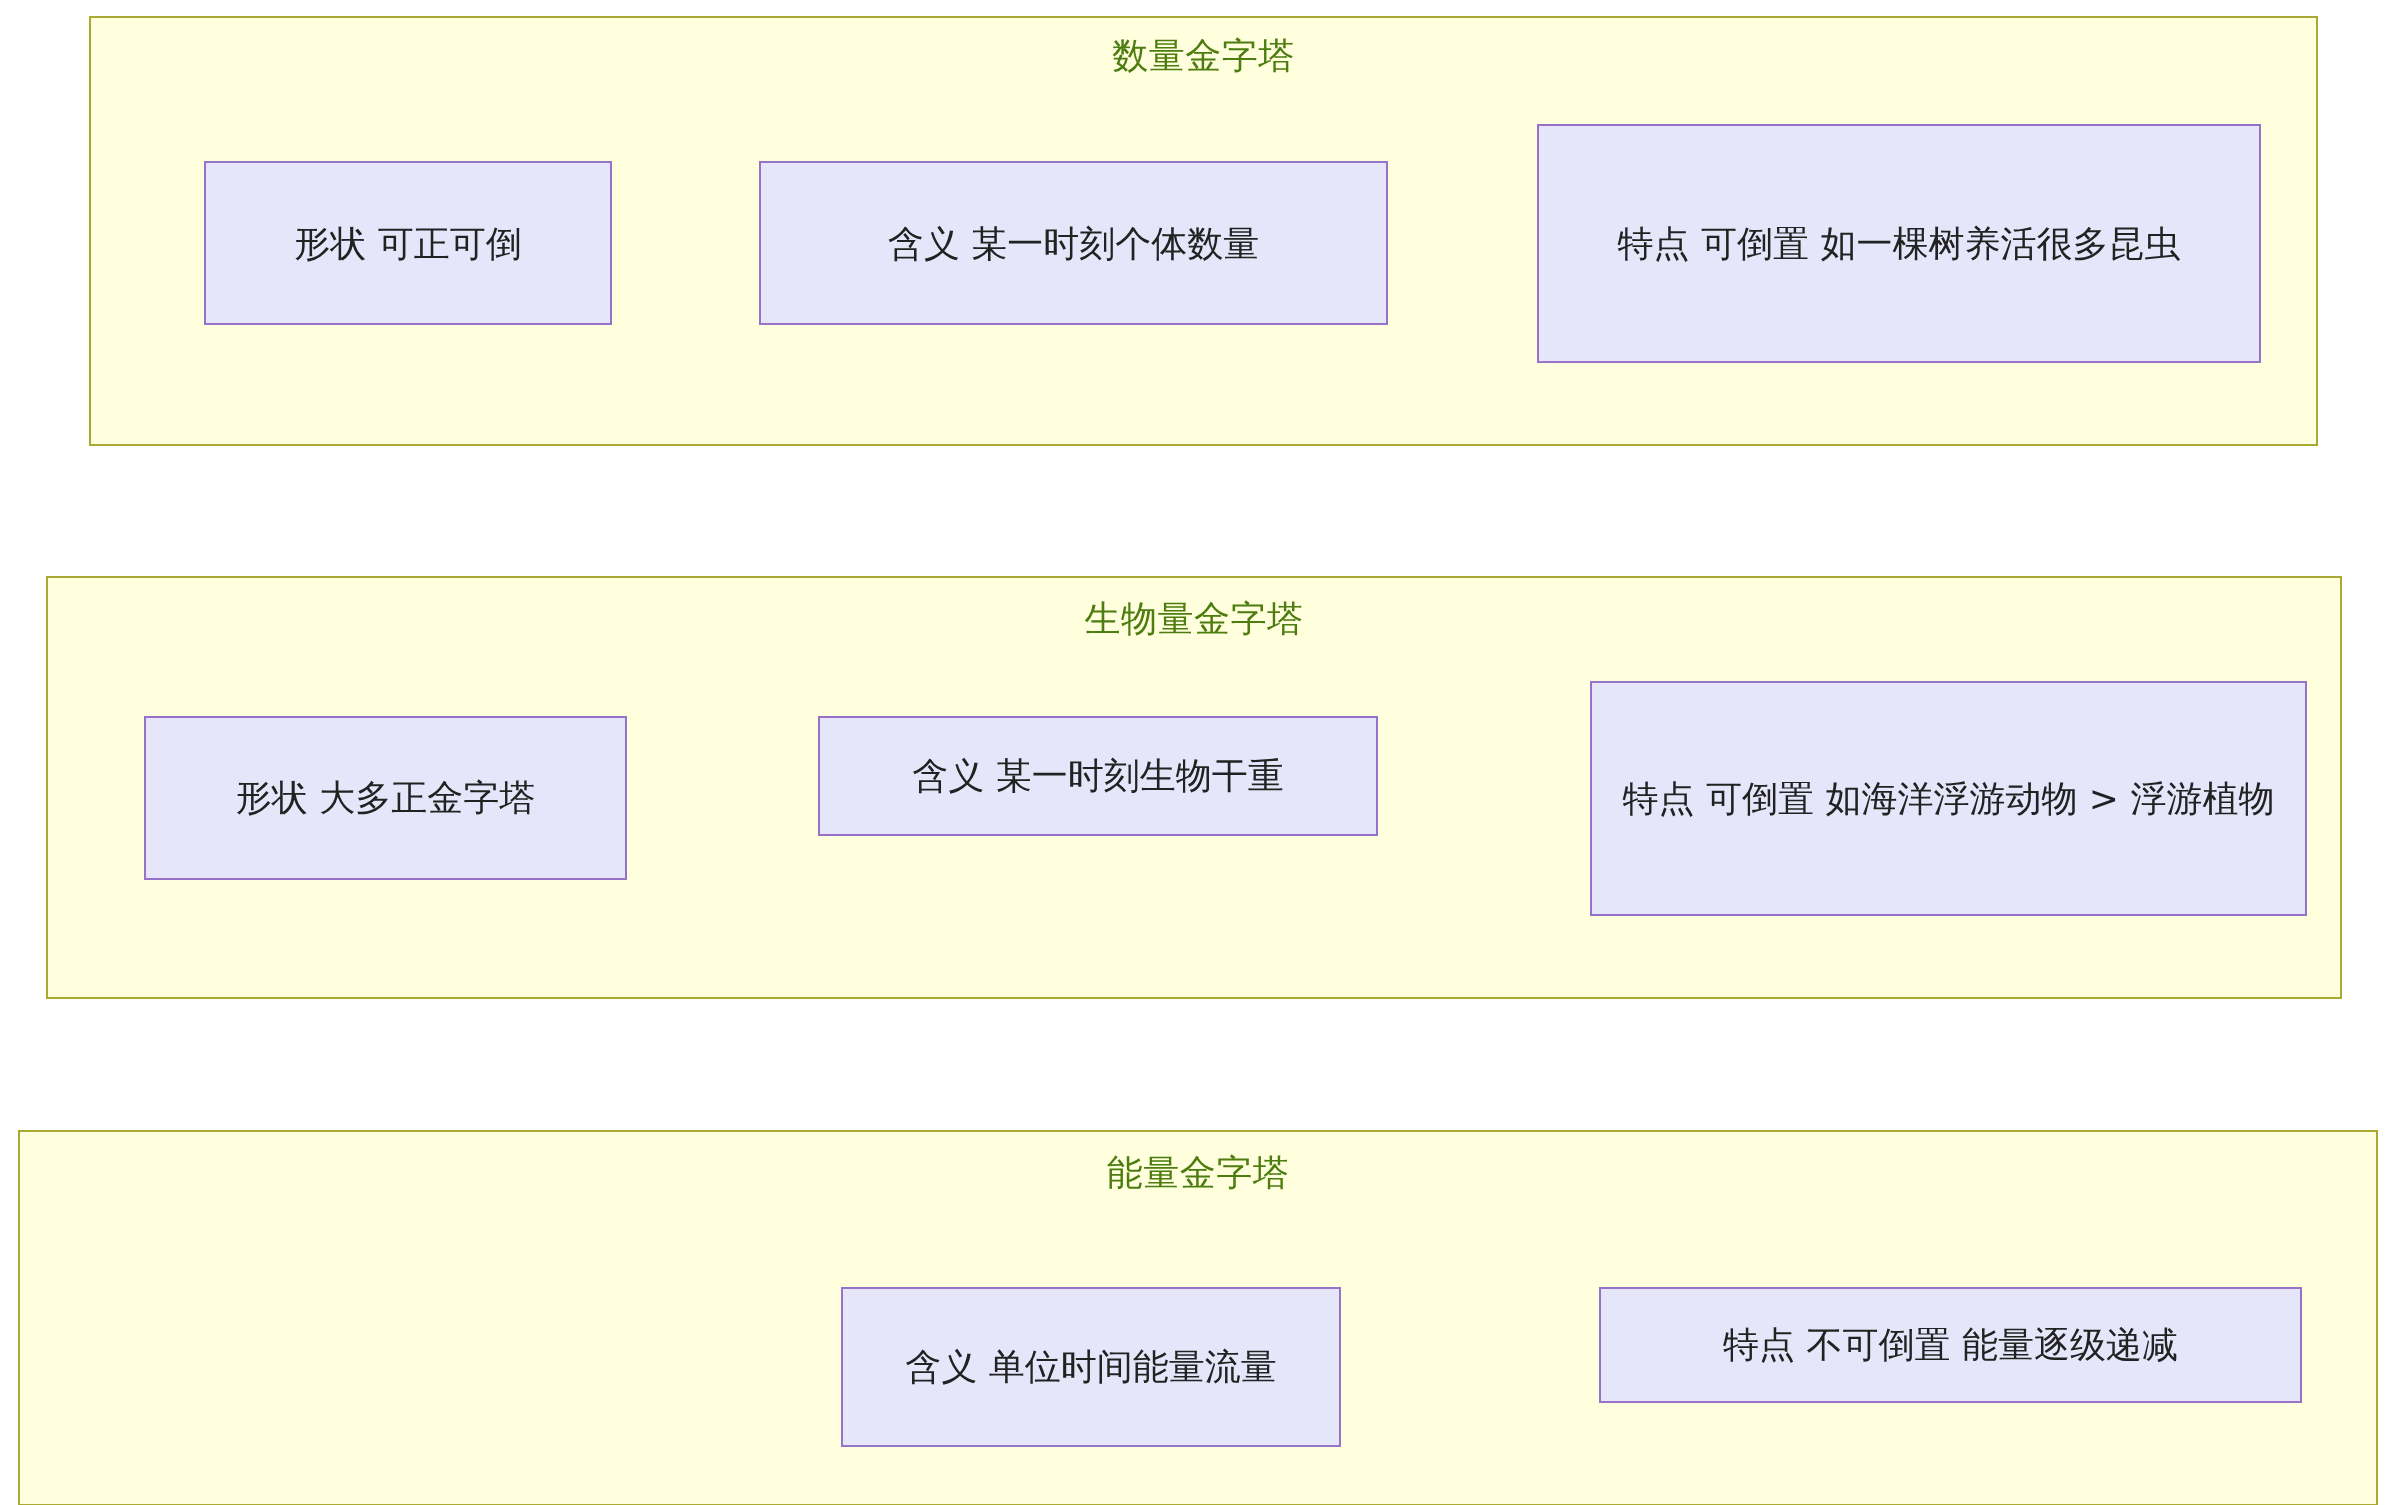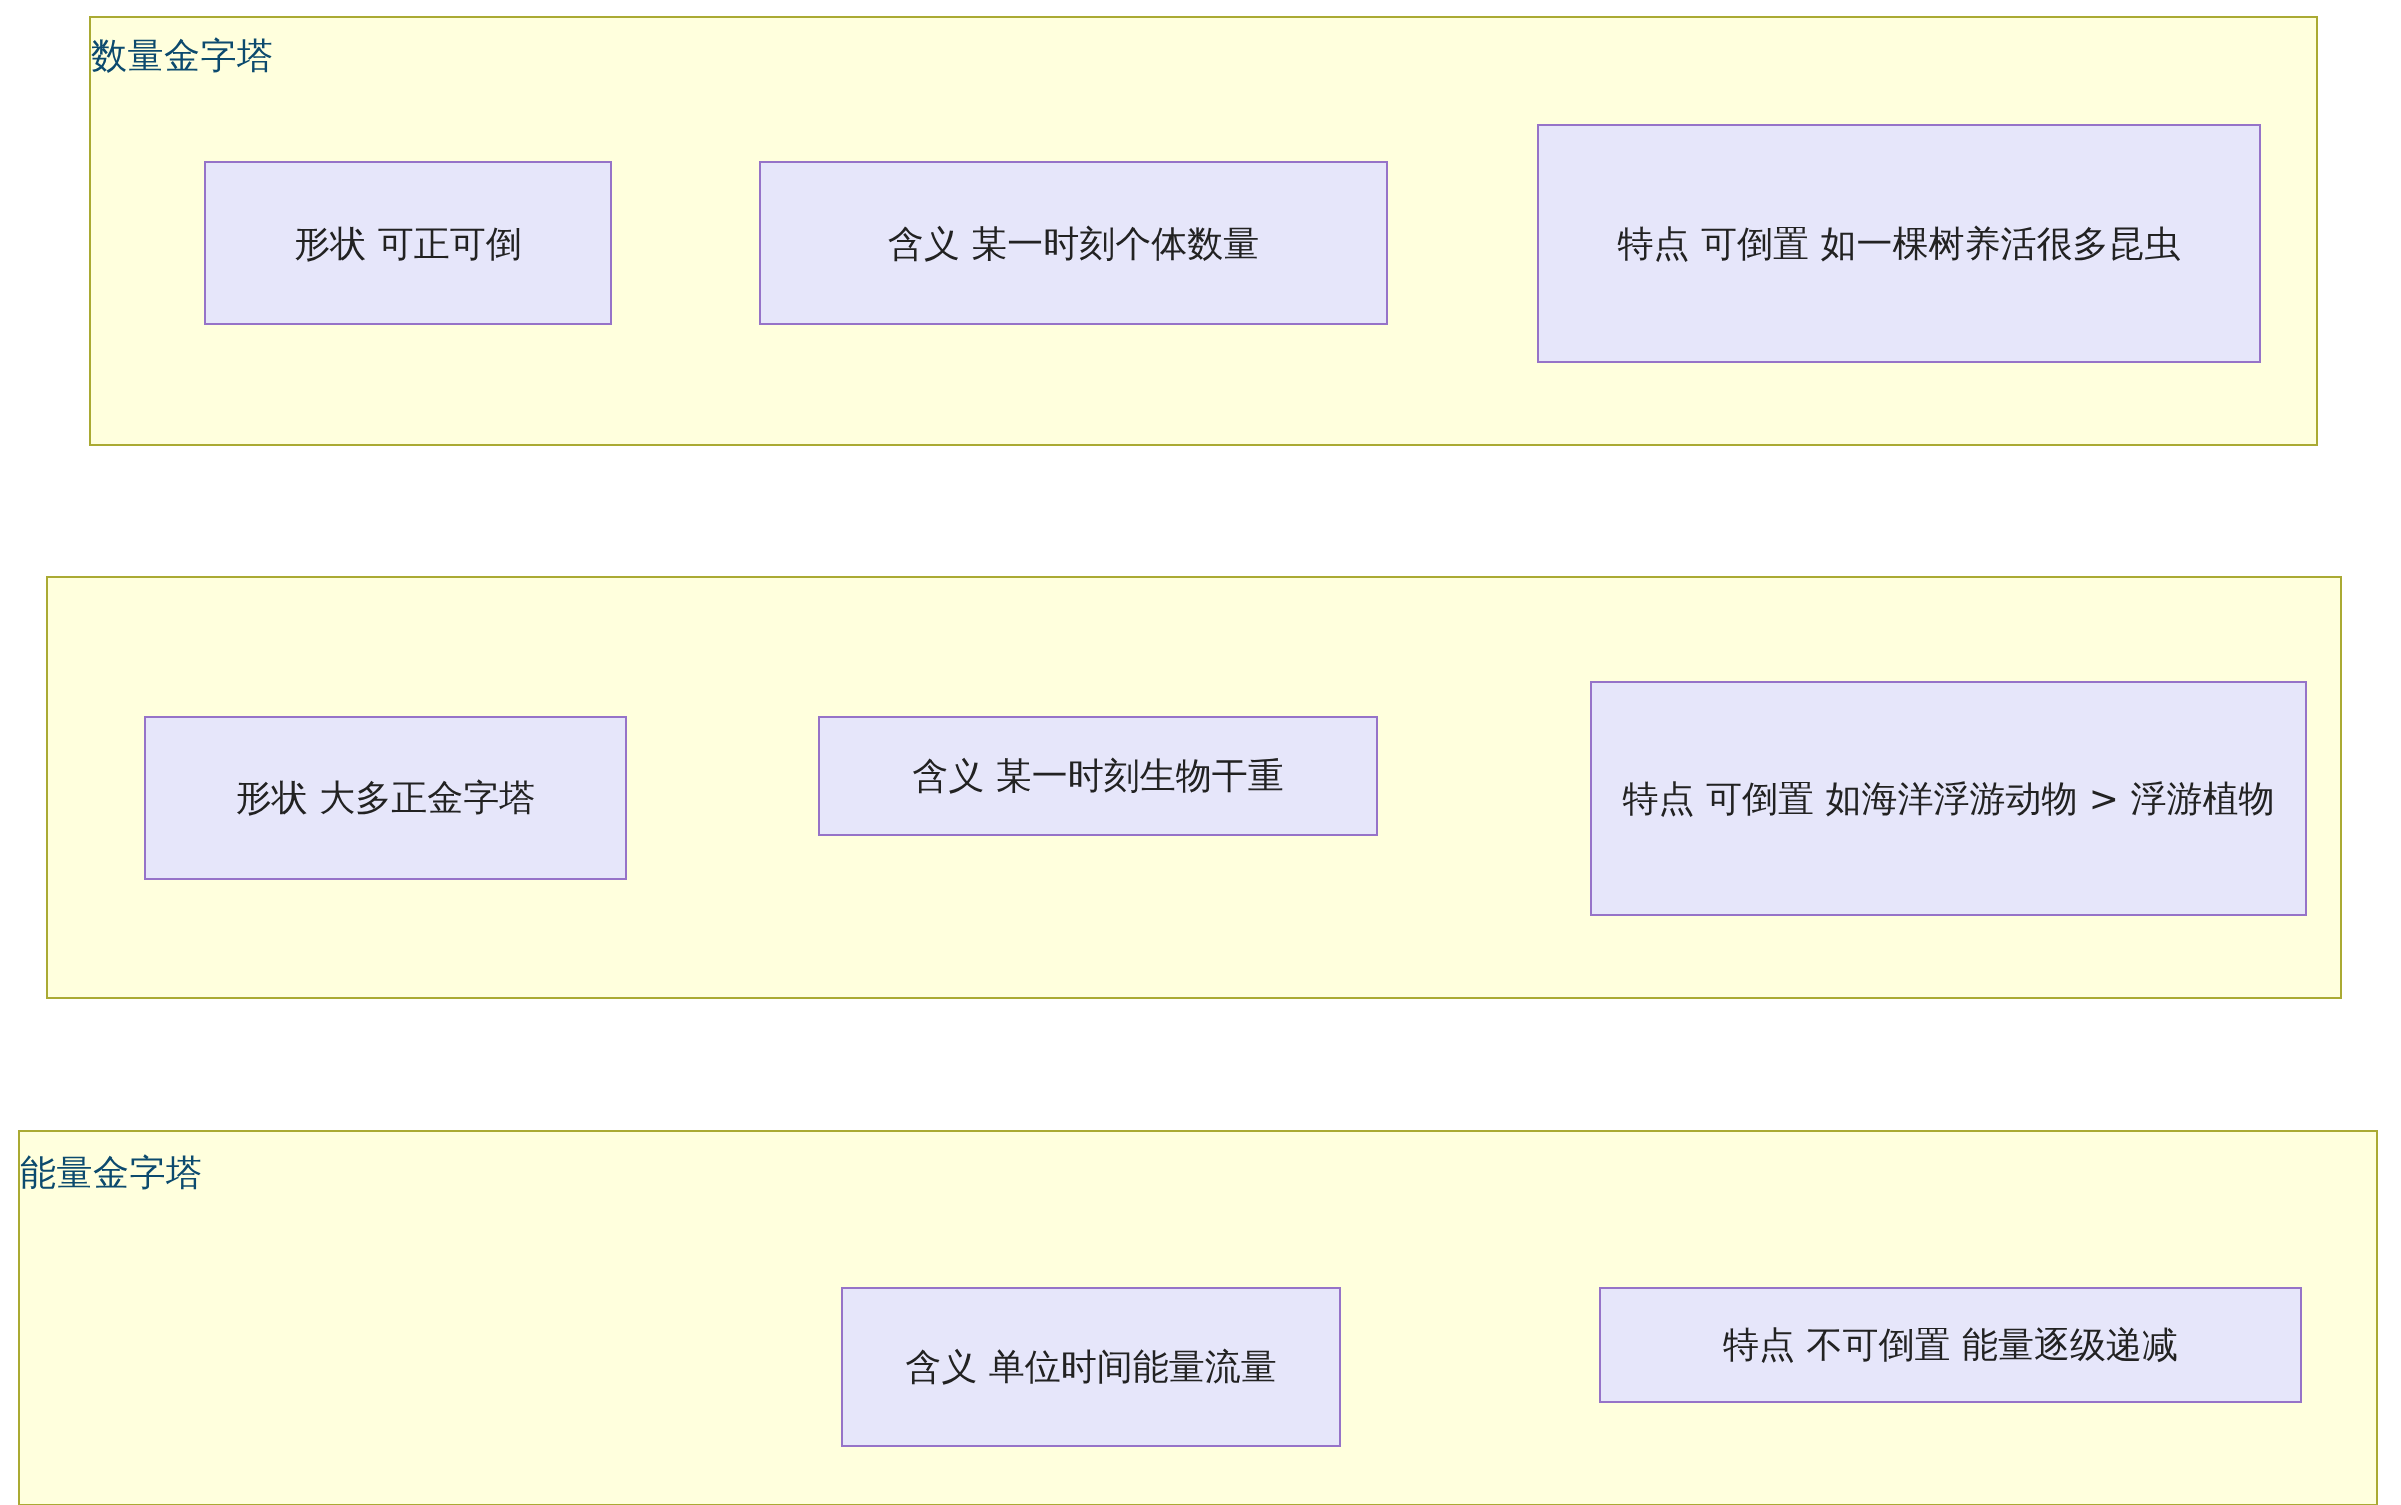--- a/index.html
+++ b/index.html
@@ -28,21 +28,22 @@
     position: absolute;
     box-sizing: border-box;
     background: #ffffdd;
     border: 2.7px solid #aaaa33;
   }
 
   .group-title {
     position: absolute;
     left: 0;
     right: 0;
-    color: #0c4a6e;
+    text-align: center;
+    color: #4d7c0f;
     font-size: 36px;
     line-height: 1.15;
     white-space: nowrap;
     letter-spacing: 0.5px;
   }
 
   
   .node {
     position: absolute;
     box-sizing: border-box;
@@ -99,20 +100,21 @@
     <div class="node n1">
       <span class="node-label">含义 某一时刻个体数量</span>
     </div>
 
     <div class="node n2">
       <span class="node-label">特点 可倒置 如一棵树养活很多昆虫</span>
     </div>
   </div>
 
   <div class="group" id="group-2">
+    <div class="group-title">生物量金字塔</div>
 
     <div class="node n0">
       <span class="node-label">形状 大多正金字塔</span>
     </div>
 
     <div class="node n1">
       <span class="node-label">含义 某一时刻生物干重</span>
     </div>
 
     <div class="node n2">

